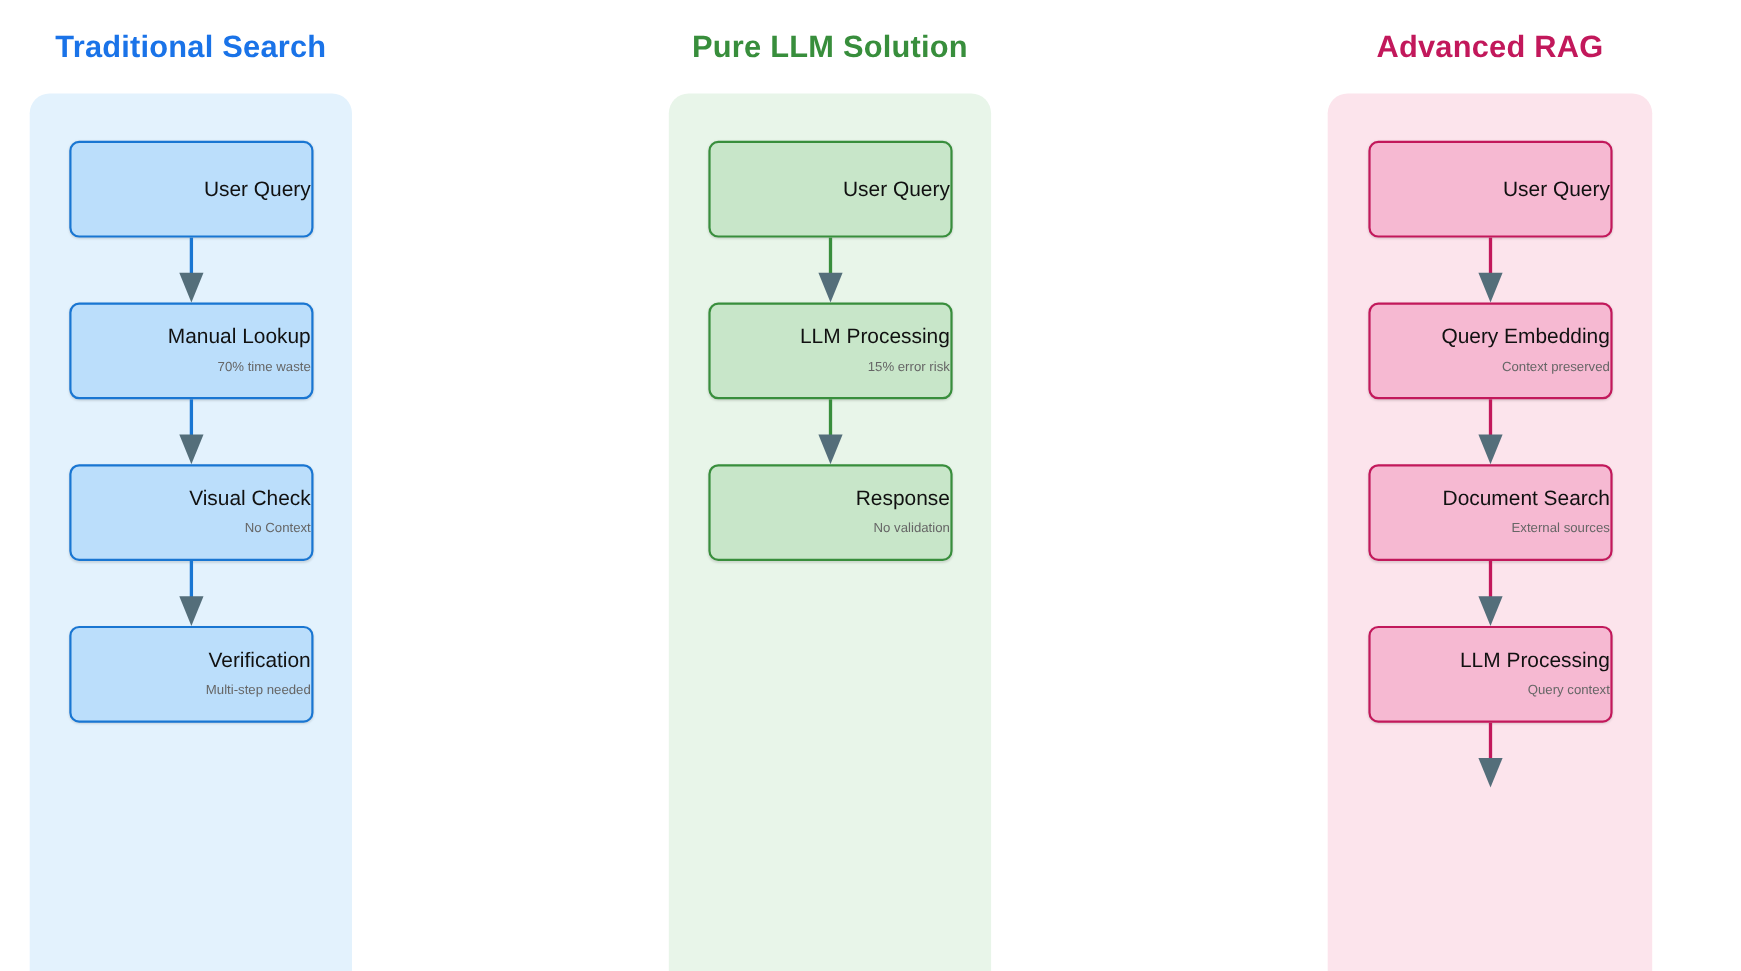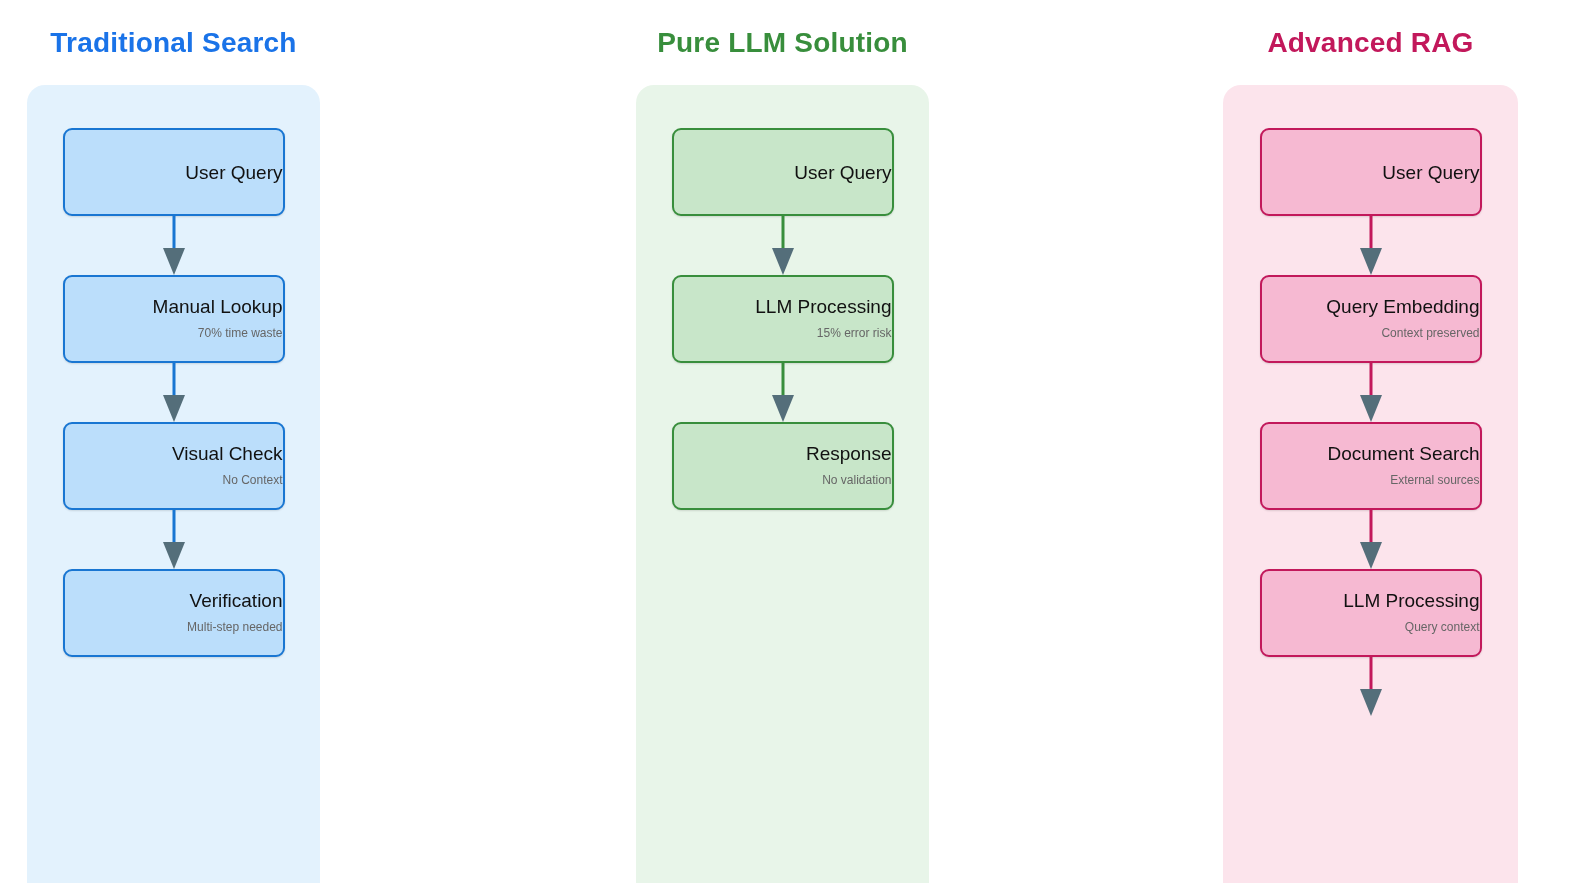--- a/index.html
+++ b/index.html
@@ -6,22 +6,22 @@
   body {
     width: 1583px; height: 883px;
     background: #ffffff;
     overflow: hidden;
     font-family: "Liberation Sans", sans-serif;
   }
   #diagram { position: relative; width: 1583px; height: 883px; }
 
   .column { position: absolute; top: 0; bottom: 0; }
   .col-0 { left: 27px;   width: 293px; }
-  .col-1 { left: 636px;  width: 293px; }
-  .col-2 { left: 1207px; width: 295px; margin-left: 16px; }
+  .col-1 { left: 608px;  width: 293px; }
+  .col-2 { left: 1207px; width: 295px; }
 
   .column-title {
     position: absolute; top: 27px; left: 0; right: 0;
     margin: 0; text-align: center;
     font-size: 28px; font-weight: bold; line-height: 32px;
     color: var(--title-color);
     letter-spacing: 0.2px;
   }
 
   .panel {

